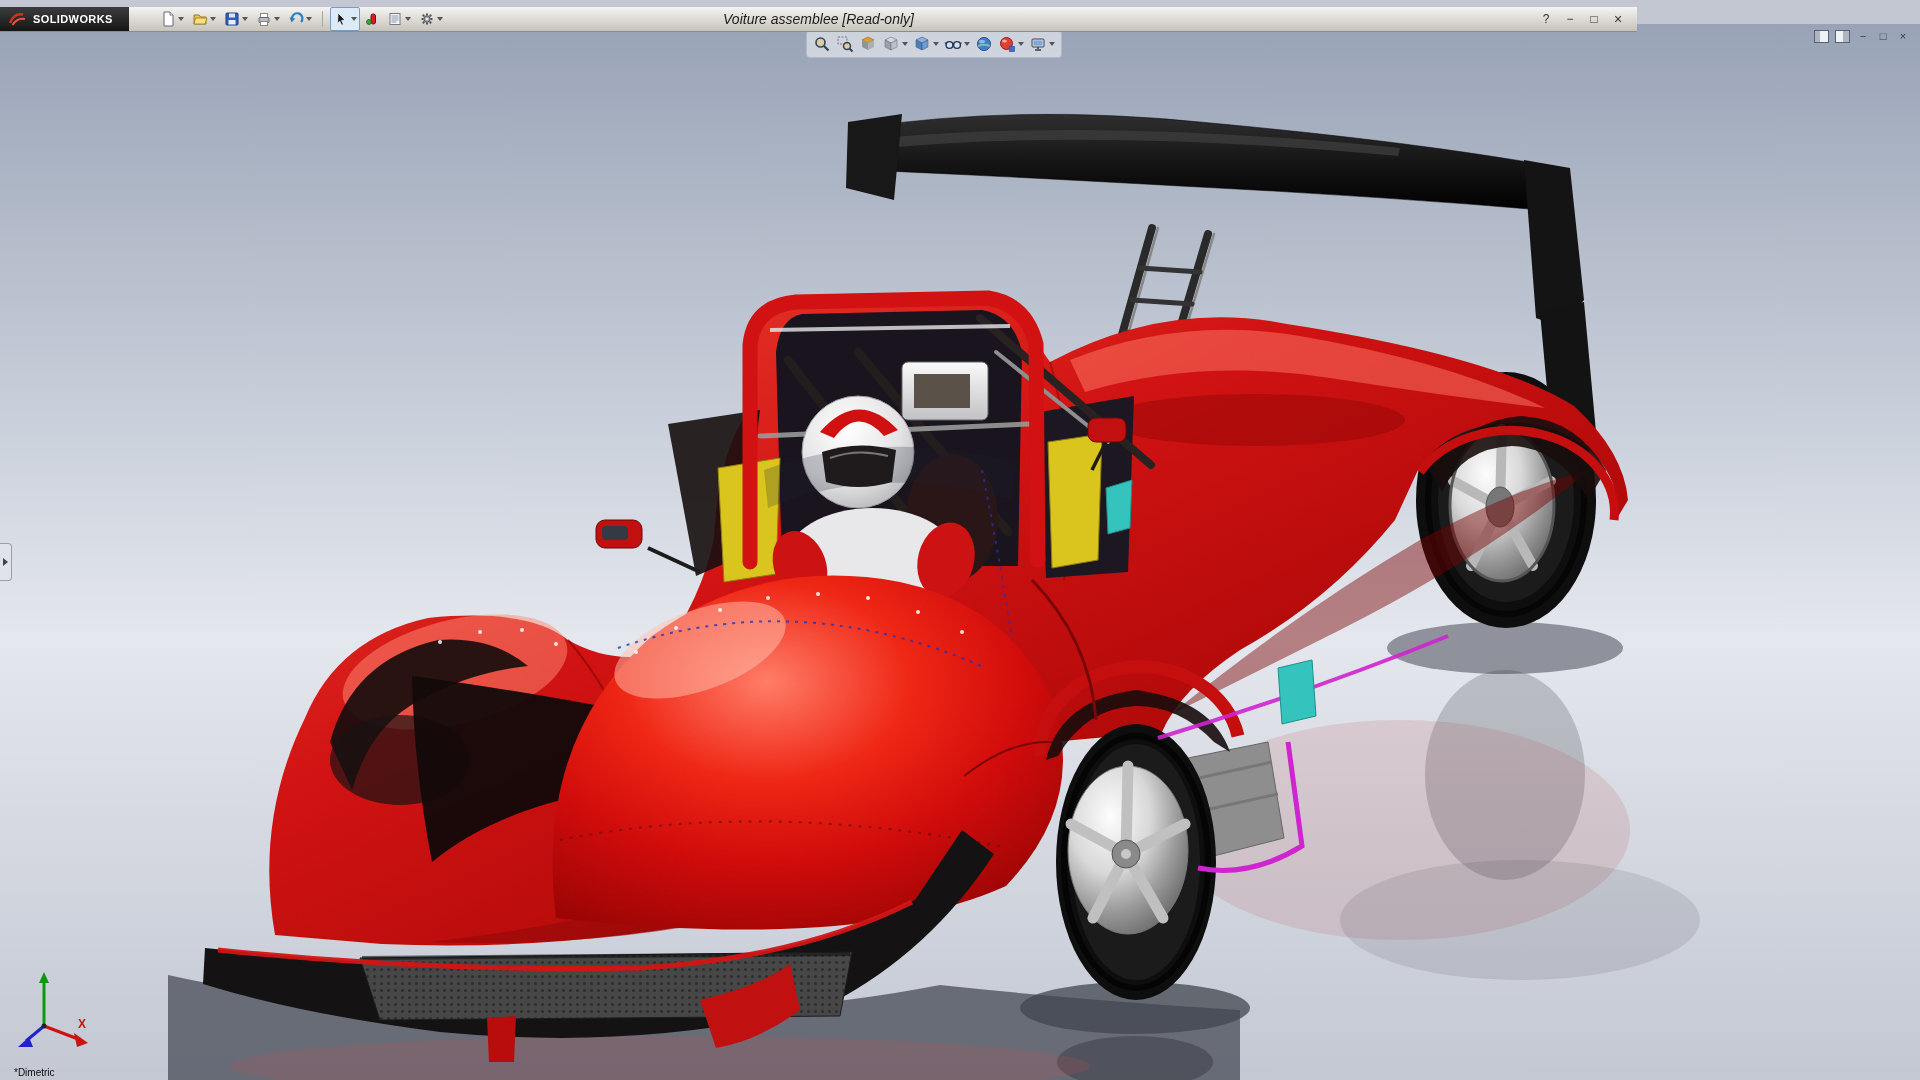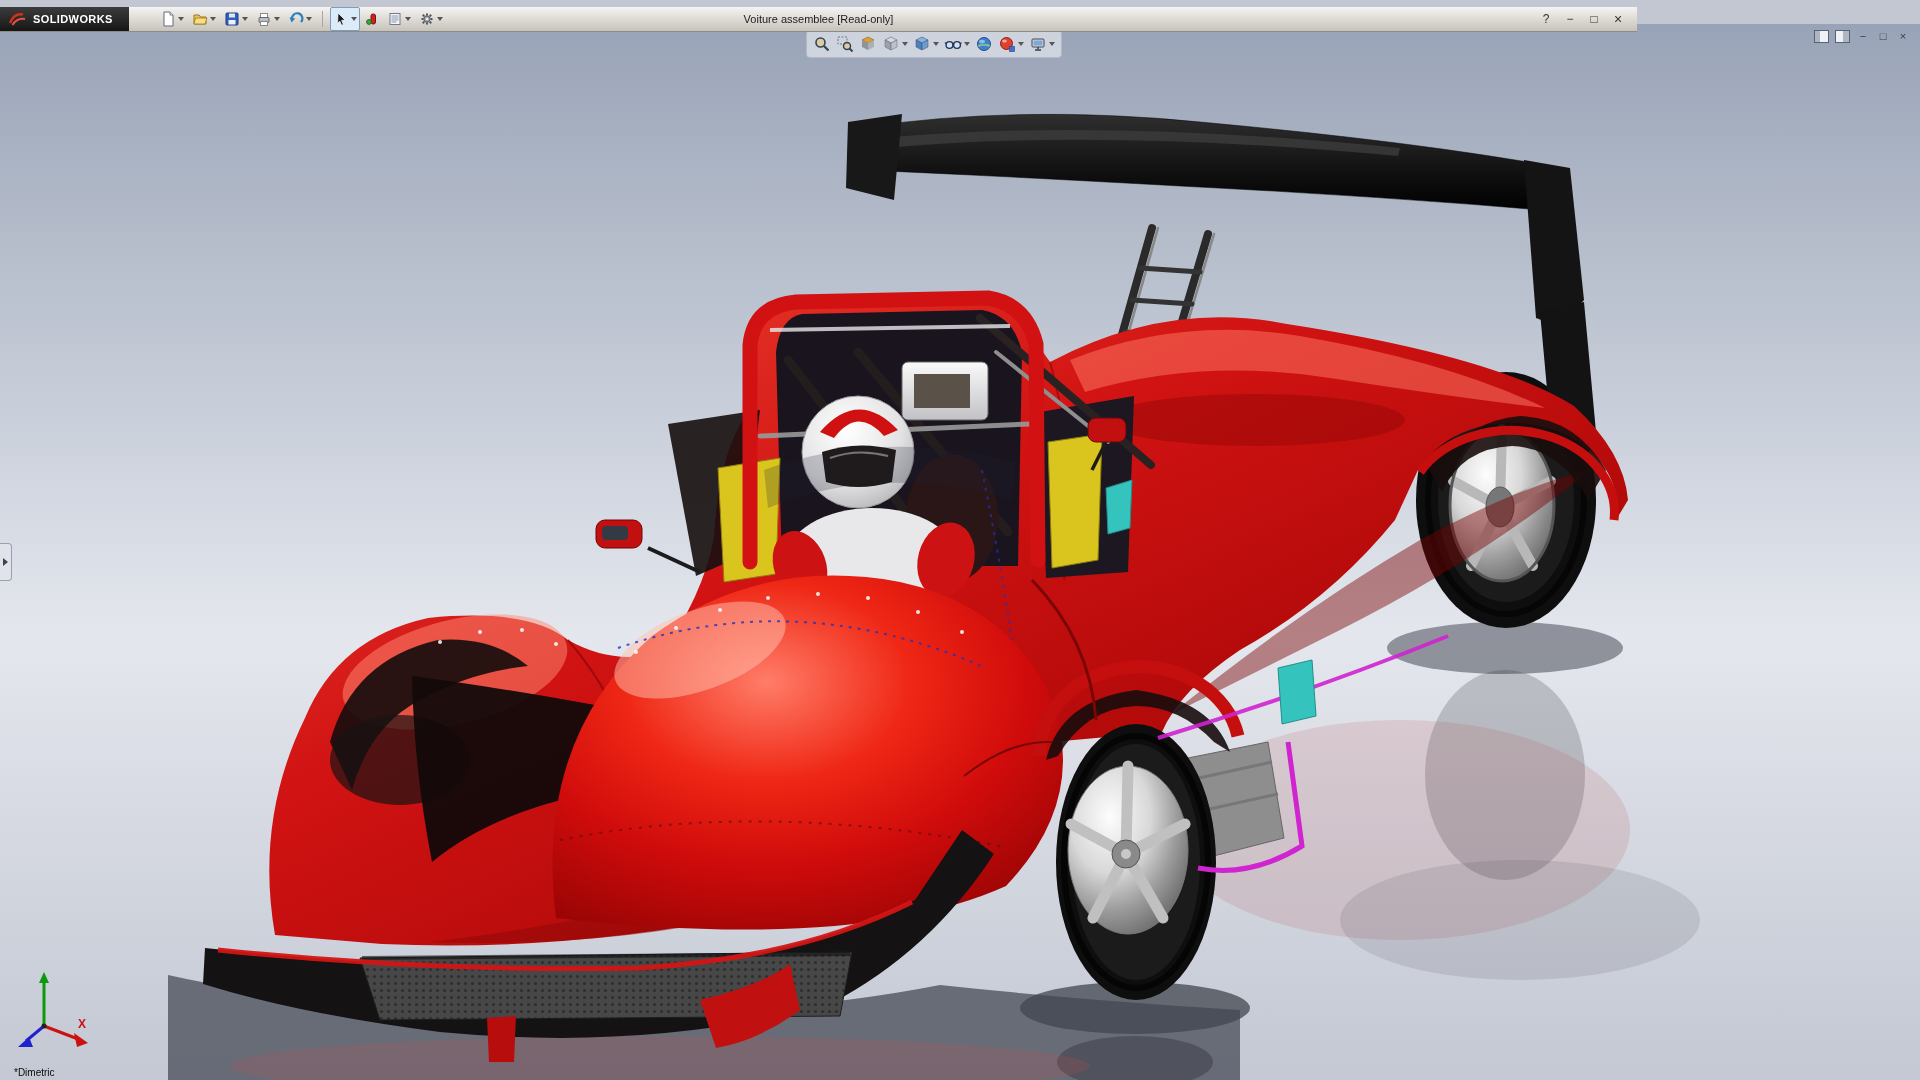--- a/index.html
+++ b/index.html
@@ -11,21 +11,21 @@
     border-bottom:1px solid #8e8b85;display:flex;align-items:center;margin-top:7px;}
   #logo{display:flex;align-items:center;gap:5px;height:24px;padding:0 16px 0 8px;
     background:linear-gradient(#3c3c3c,#161616);}
   #logo .brand{color:#fff;font-size:11px;font-weight:bold;letter-spacing:.4px;}
   .tb-group{display:flex;align-items:center;margin-left:28px;gap:2px;}
   .tb-btn{display:flex;align-items:center;height:20px;padding:1px 2px;border:1px solid transparent;border-radius:2px;}
   .tb-btn.active{border-color:#7f9db9;background:#dcebfa;}
   .caret{width:0;height:0;border-left:3px solid transparent;border-right:3px solid transparent;
     border-top:4px solid #555;margin-left:2px;}
   .tb-sep{width:1px;height:16px;background:#a9a69f;margin:0 5px;}
-  #title-text{position:absolute;left:0;right:0;text-align:center;font-size:11px;color:#1d1d1d;pointer-events:none;}
+  #title-text{position:absolute;left:0;right:0;text-align:center;font-size:14px;color:#1d1d1d;pointer-events:none;font-style:italic;}
   #win-controls{margin-left:auto;display:flex;align-items:center;gap:2px;padding-right:8px;position:relative;}
   .win-btn{width:22px;height:18px;display:flex;align-items:center;justify-content:center;
     font-size:12px;color:#333;border-radius:2px;}
   .win-btn.close{font-size:14px;}
 
   
   #viewport{position:absolute;top:24px;left:0;width:1920px;height:1056px;overflow:hidden;
     background:linear-gradient(180deg,#99a3b7 0%,#b4bcca 20%,#d2d7e1 44%,#e4e7ed 58%,#d9dce4 72%,#c3c8d3 100%);}
 
   

